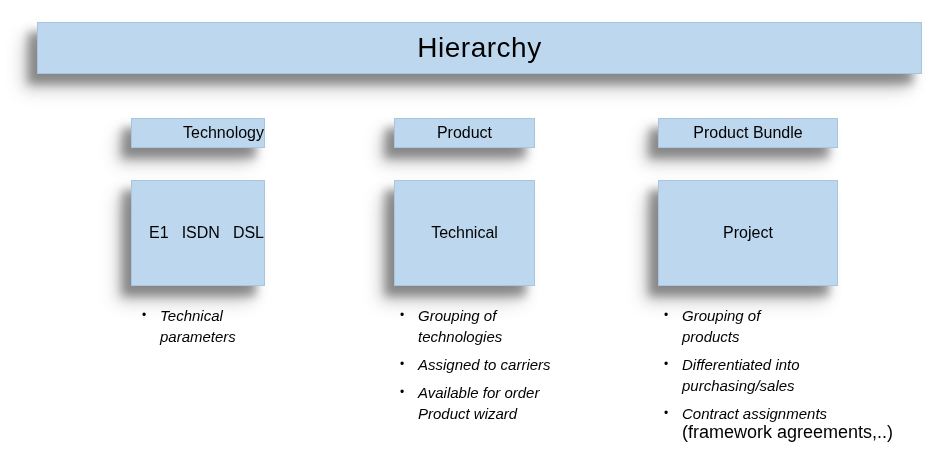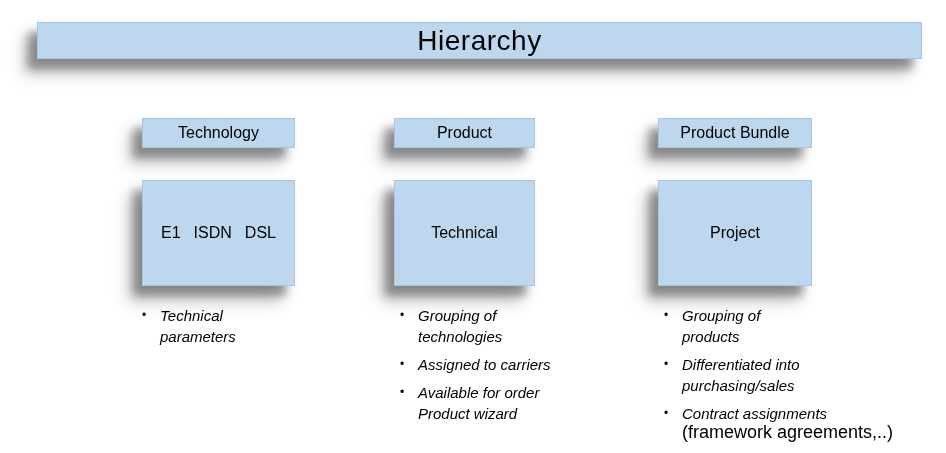--- a/index.html
+++ b/index.html
@@ -21,21 +21,21 @@
     background: #BDD7EE;
     border: 1px solid rgba(130, 160, 195, 0.35);
     box-sizing: border-box;
     box-shadow: -9px 10px 9px rgba(75, 75, 75, 0.55),
                 -14px 16px 16px rgba(90, 90, 90, 0.28);
   }
   .title-bar {
     left: 37px;
     top: 22px;
     width: 885px;
-    height: 37px;
+    height: 52px;
     display: flex;
     align-items: center;
     justify-content: center;
     font-size: 28px;
     letter-spacing: 0.5px;
   }
   .hdr {
     top: 118px;
     height: 30px;
     display: flex;
@@ -46,23 +46,23 @@
   .main {
     top: 180px;
     height: 106px;
     display: flex;
     flex-direction: row;
     align-items: center;
     justify-content: center;
     gap: 13px;
     font-size: 16px;
   }
-  .c1 { left: 142px; width: 153px; }
+  .c1 { left: 131px; width: 134px; justify-content: flex-end; }
   .c2 { left: 394px; width: 141px; }
-  .c3 { left: 658px; width: 154px; }
+  .c3 { left: 658px; width: 180px; }
 
   .bullets {
     position: absolute;
     top: 305px;
   }
   .b1 { left: 140px; width: 172px; }
   .b2 { left: 398px; width: 178px; }
   .b3 { left: 662px; width: 240px; }
 
   .bullet-item {

